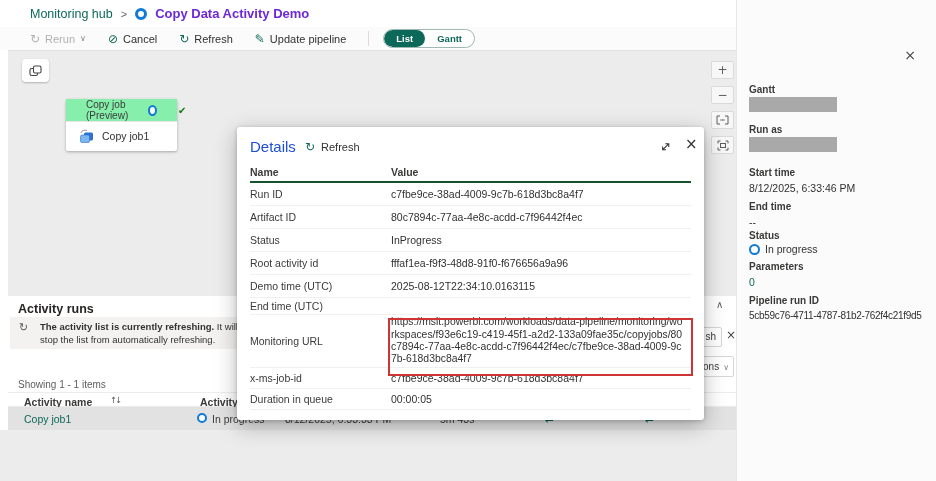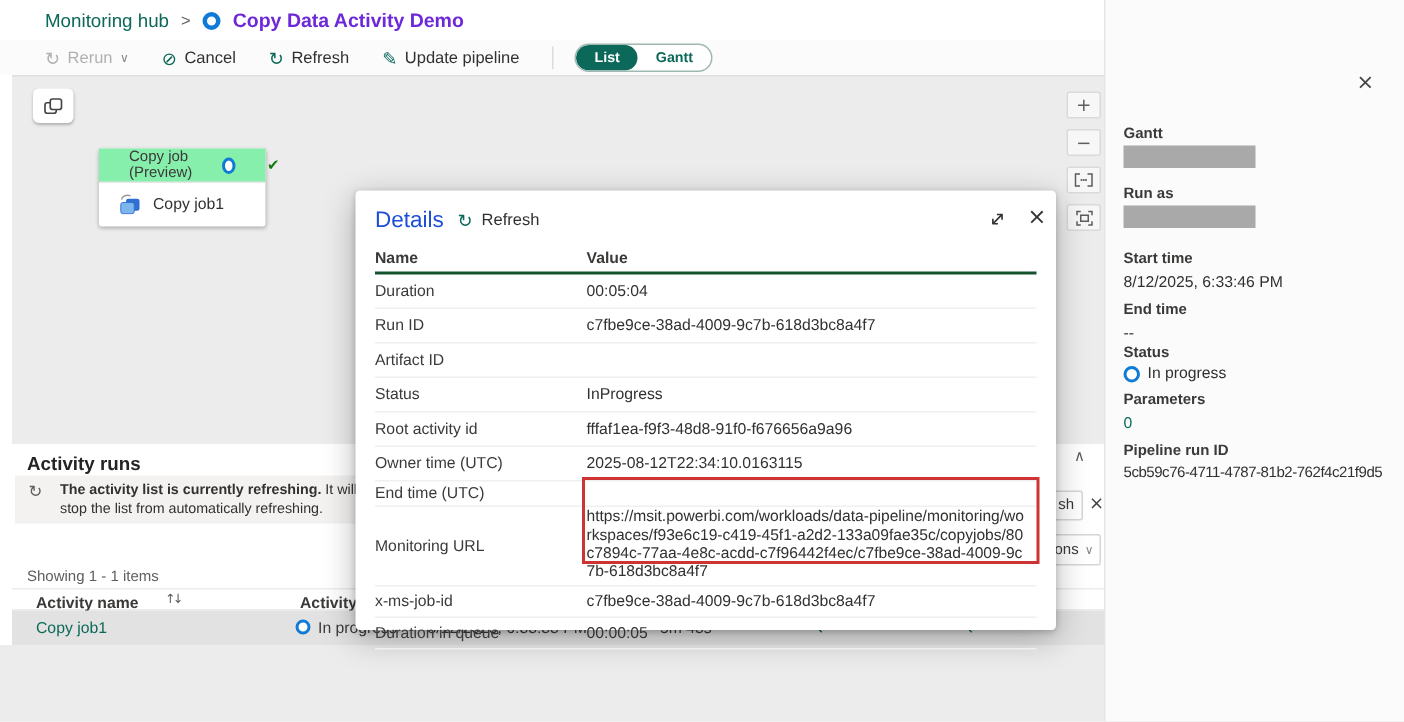--- a/index.html
+++ b/index.html
@@ -253,40 +253,37 @@
     </span>
     <span class="m-expand ico">↔</span>
     <span class="m-close ico">×</span>
 
     <div class="m-table">
       <div class="m-header">
         <div class="c1">Name</div>
         <div class="c2">Value</div>
       </div>
       <div class="mrow h22">
-        <div class="mname">Duration</div>
-        <div class="mval">00:05:04</div>
-      </div>
-      <div class="mrow h22">
         <div class="mname">Run ID</div>
         <div class="mval">c7fbe9ce-38ad-4009-9c7b-618d3bc8a4f7</div>
       </div>
       <div class="mrow h22">
         <div class="mname">Artifact ID</div>
+        <div class="mval">80c7894c-77aa-4e8c-acdd-c7f96442f4ec</div>
       </div>
       <div class="mrow h22">
         <div class="mname">Status</div>
         <div class="mval">InProgress</div>
       </div>
       <div class="mrow h22">
         <div class="mname">Root activity id</div>
         <div class="mval">fffaf1ea-f9f3-48d8-91f0-f676656a9a96</div>
       </div>
       <div class="mrow h22">
-        <div class="mname">Owner time (UTC)</div>
+        <div class="mname">Demo time (UTC)</div>
         <div class="mval">2025-08-12T22:34:10.0163115</div>
       </div>
       <div class="mrow h16">
         <div class="mname">End time (UTC)</div>
         <div class="mval"></div>
       </div>
       <div class="mrow h52">
         <div class="mname">Monitoring URL</div>
         <div class="mval urlval">https://msit.powerbi.com/workloads/data-pipeline/monitoring/workspaces/f93e6c19-c419-45f1-a2d2-133a09fae35c/copyjobs/80c7894c-77aa-4e8c-acdd-c7f96442f4ec/c7fbe9ce-38ad-4009-9c7b-618d3bc8a4f7</div>
       </div>

